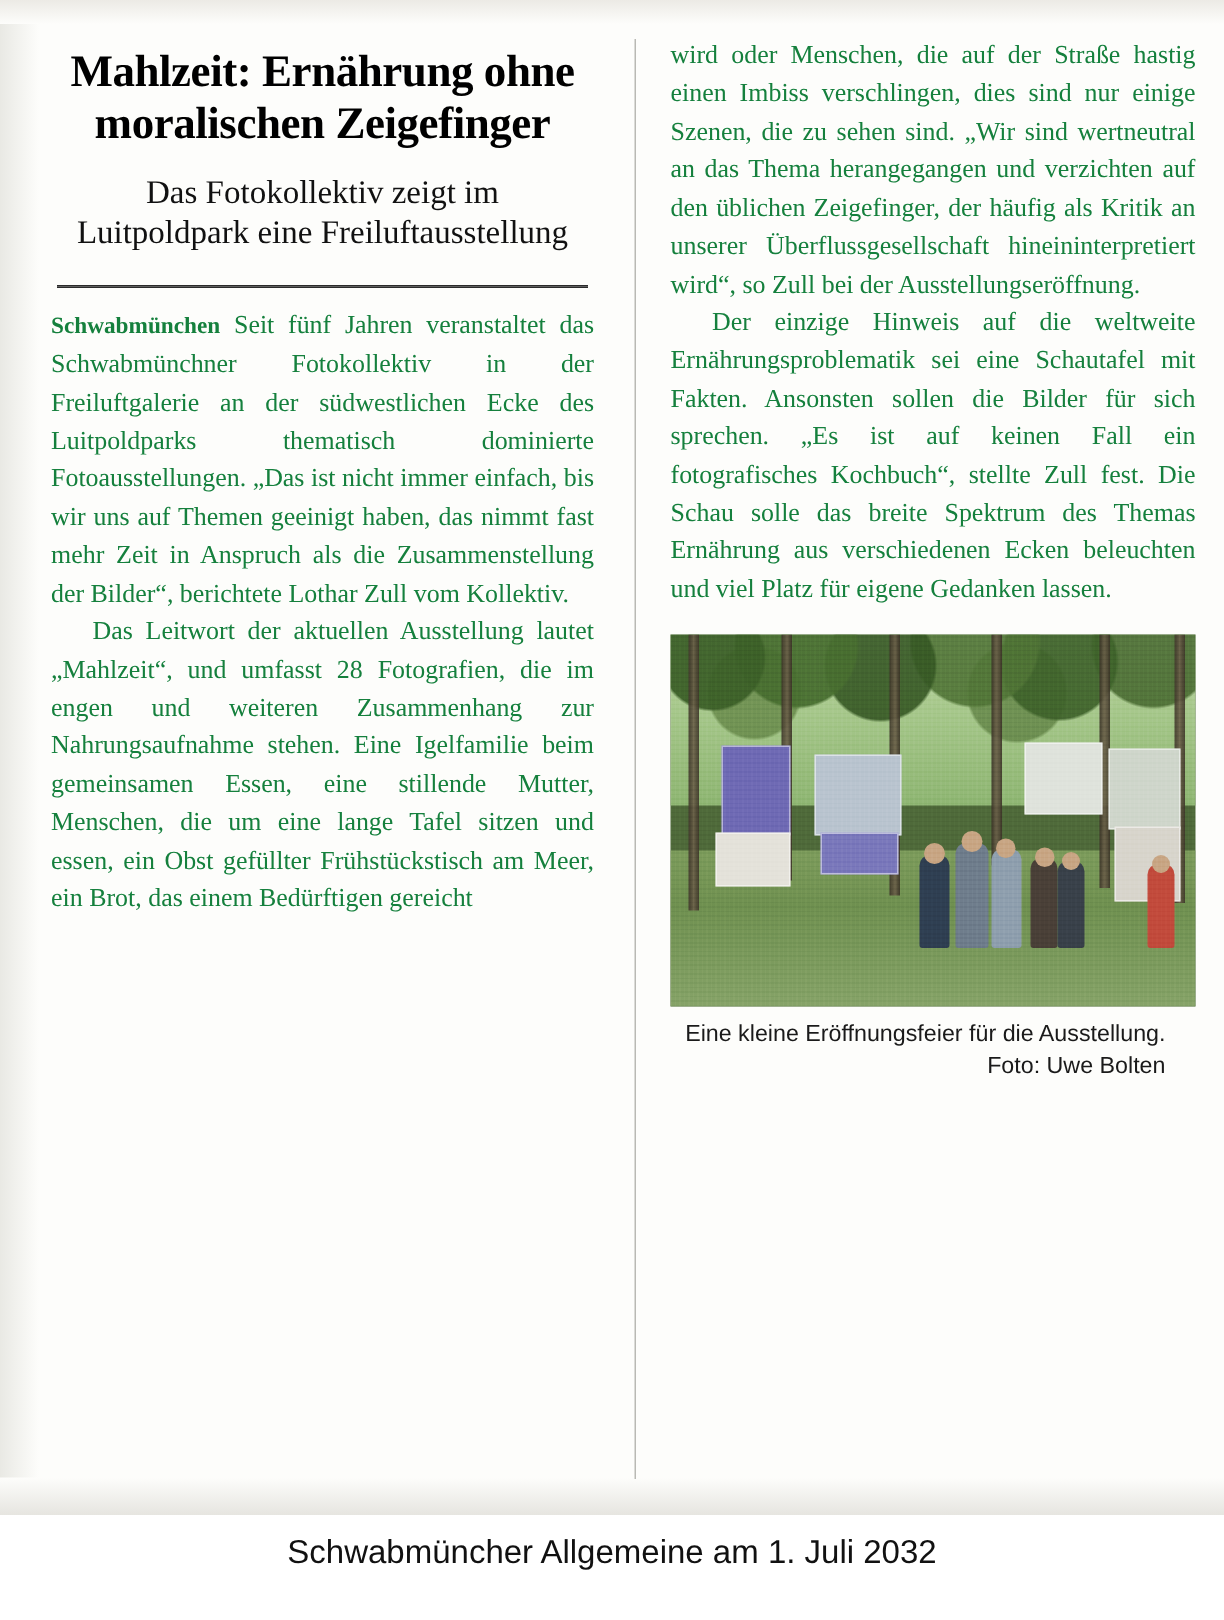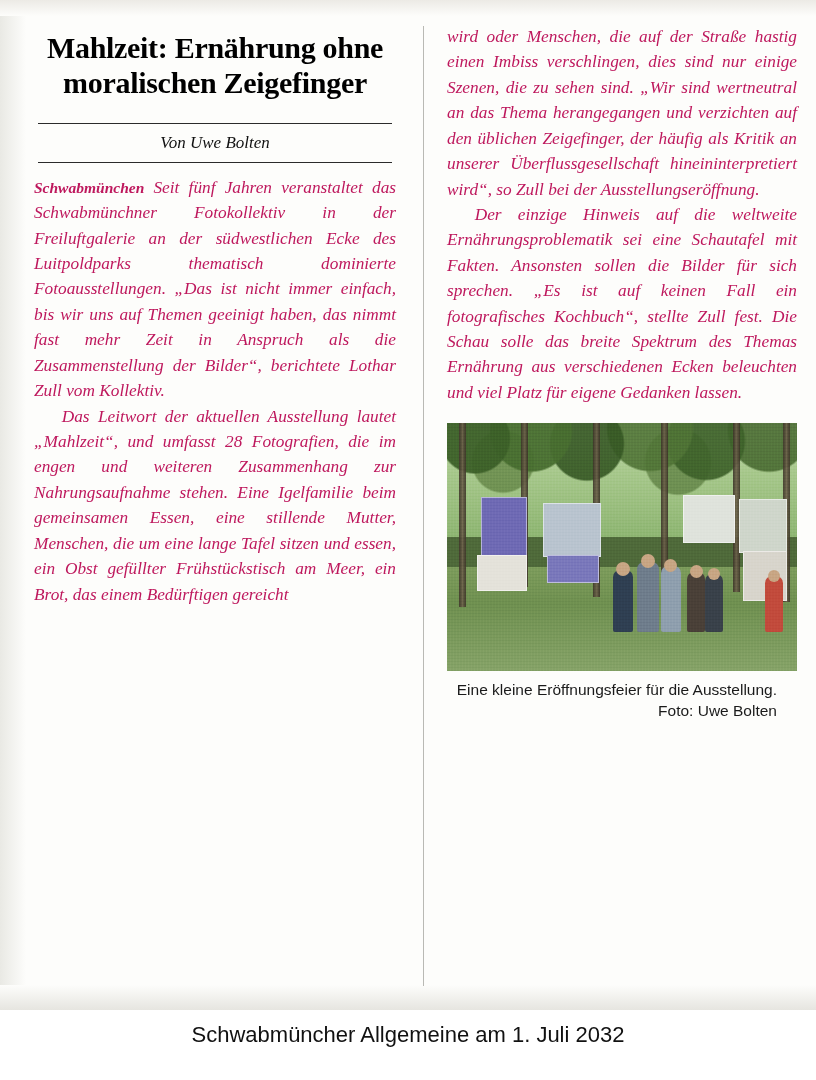--- a/index.html
+++ b/index.html
@@ -102,23 +102,22 @@
     color: #111;
   }
 
   .body-text {
     font-family: "Liberation Serif", serif;
     font-size: 17.3px;
     line-height: 1.47;
     text-align: justify;
     text-justify: inter-word;
     hyphens: manual;
-    color: #be185d;
+    color: #15803d;
     margin: 0;
-    font-style: italic;
   }
   .body-text p {
     margin: 0;
     text-indent: 1.6em;
   }
   .body-text p.first {
     text-indent: 0;
   }
   .dateline {
     font-weight: bold;
@@ -212,22 +211,22 @@
 
 <div class="clipping">
   <div class="paper-edge-left"></div>
   <div class="paper-edge-top"></div>
   <div class="paper-edge-bottom"></div>
 
   <div class="col-divider"></div>
 
   <div class="col col-left">
     <h1 class="headline">Mahlzeit: Ernährung ohne moralischen Zeigefinger</h1>
+    <div class="subhead">Das Fotokollektiv zeigt im Luitpoldpark eine Freiluftausstellung</div>
     <hr class="rule">
-    <div class="byline">Von Uwe Bolten</div>
     <hr class="rule" style="margin-top:0">
 
     <div class="body-text" style="margin-top:12px">
       <p class="first"><span class="dateline">Schwabmünchen</span><span> Seit fünf Jahren veranstaltet das Schwabmünchner Fotokollektiv in der Freiluftgalerie an der südwestlichen Ecke des Luitpoldparks thematisch dominierte Fotoausstellungen. „Das ist nicht immer einfach, bis wir uns auf Themen geeinigt haben, das nimmt fast mehr Zeit in Anspruch als die Zusammenstellung der Bilder“, berichtete Lothar Zull vom Kollektiv.</span></p>
       <p><span>Das Leitwort der aktuellen Ausstellung lautet „Mahlzeit“, und umfasst 28 Fotografien, die im engen und weiteren Zusammenhang zur Nahrungsaufnahme stehen. Eine Igelfamilie beim gemeinsamen Essen, eine stillende Mutter, Menschen, die um eine lange Tafel sitzen und essen, ein Obst gefüllter Frühstückstisch am Meer, ein Brot, das einem Bedürftigen gereicht</span></p>
     </div>
   </div>
 
   <div class="col col-right">
     <div class="body-text">

